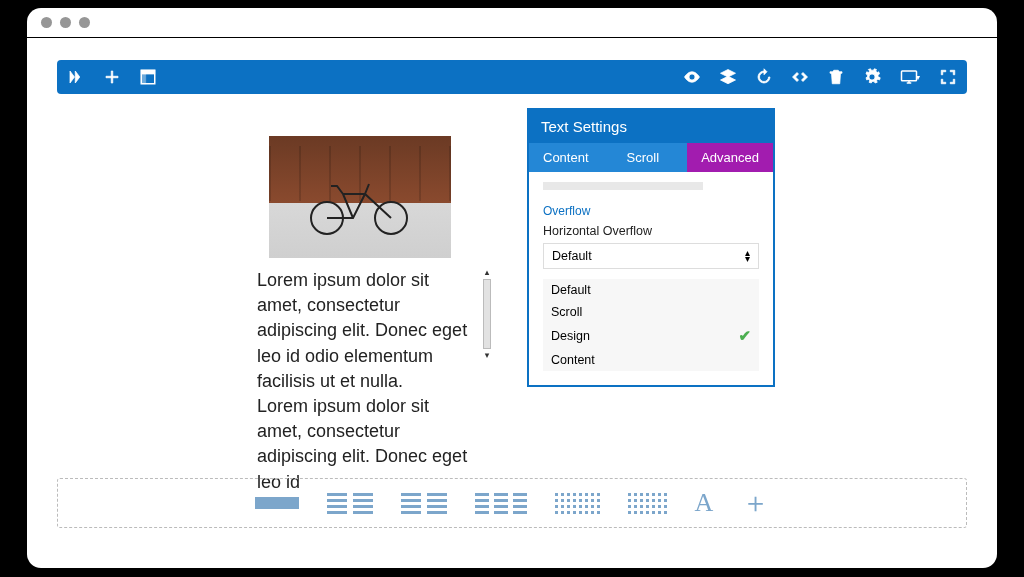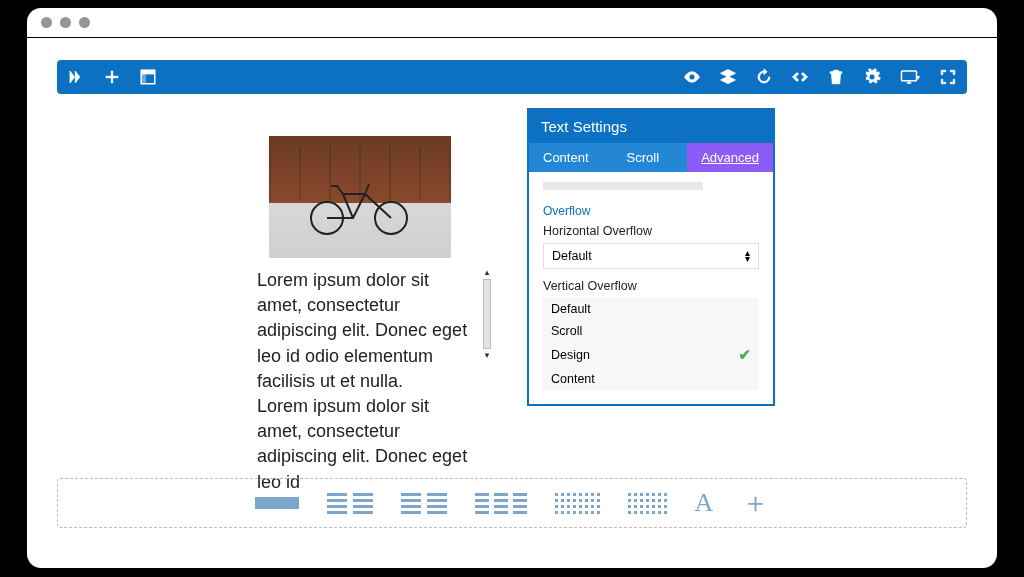--- a/index.html
+++ b/index.html
@@ -97,21 +97,21 @@
   .panel-tabs {
     display: flex;
     background: #2487D6;
     color: #fff;
     font-size: 13px;
   }
   .panel-tabs div {
     padding: 7px 14px;
     cursor: pointer;
   }
-  .panel-tabs div.active { background: #8b5cf6; text-decoration: underline; }
+  .panel-tabs div.active { background: #a21caf; }
   .panel-tabs div:nth-child(2) { margin-left: 10px; }
   .panel-tabs div:nth-child(3) { margin-left: auto; }
 
   .panel-body { padding: 10px 14px 14px; }
   .placeholder-line { height: 8px; background:#e8e8e8; width: 160px; margin-bottom: 14px; }
   .section-title { color:#0C71C3; font-size: 12px; margin-bottom: 6px; font-weight:500; }
   .field-label { font-size: 12.5px; margin-bottom: 5px; color:#222; }
   .select {
     border: 1px solid #ddd;
     padding: 5px 8px;
@@ -253,21 +253,20 @@
       <div class="placeholder-line"></div>
       <div class="section-title">Overflow</div>
       <div class="field-label">Horizontal Overflow</div>
       <div class="select">
         <span>Default</span>
         <span class="caret">
             <span>▴</span>
             <span>▾</span>
           </span>
       </div>
-      <div class="field-label">Vertical Overflow</div>
       <div class="dropdown" id="vopts">
           <div class="opt">
             <span>Default</span>
           </div>
           <div class="opt">
             <span>Scroll</span>
           </div>
           <div class="opt selected">
             <span>Design</span>
             <span class="check">✔</span>

